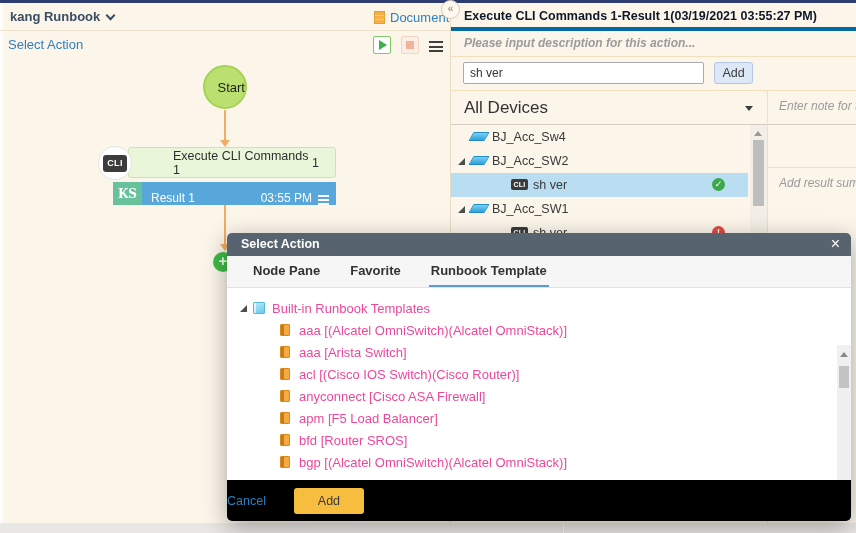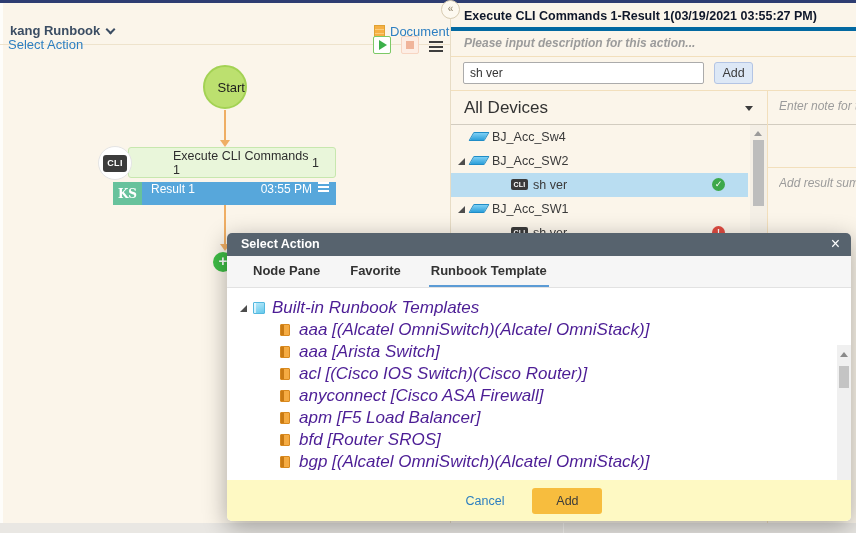--- a/index.html
+++ b/index.html
@@ -7,21 +7,21 @@
   body { font-family:"Liberation Sans","DejaVu Sans",sans-serif; background:#fbf5ea; position:relative; }
   #app { position:absolute; inset:0; }
 
   
   .top-strip { position:absolute; left:0; top:0; width:856px; height:3px; background:#2e3d72; }
   .left-edge { position:absolute; left:0; top:3px; width:3px; height:520px; background:#fefdfa; }
   .bottom-strip { position:absolute; left:0; top:523px; width:856px; height:10px; background:#e9e7e3; z-index:2; }
   .bottom-strip .vline { position:absolute; left:563px; top:0; width:1px; height:10px; background:#f6f5f2; }
 
   
-  .topbar { position:absolute; left:0; top:17px; width:450px; height:28px; border-bottom:1px solid #eee3cc; }
+  .topbar { position:absolute; left:0; top:3px; width:450px; height:28px; border-bottom:1px solid #eee3cc; }
   .runbook-name { position:absolute; left:10px; top:0; height:28px; line-height:28px; font-size:13px; font-weight:600; color:#3b4d63; }
   .chevron-down { display:inline-block; width:7px; height:7px; border-right:2px solid #3b4d63; border-bottom:2px solid #3b4d63; transform:rotate(45deg); margin-left:7px; margin-bottom:2px; }
   .document-btn { position:absolute; left:374px; top:0; height:28px; display:flex; align-items:center; gap:5px; }
   .doc-icon { width:11px; height:13px; border:1px solid #dfa233; background:repeating-linear-gradient(#f6b044 0 3px,#f9cd7d 3px 4px); }
   .document-label { font-size:13px; color:#2d7fc1; }
 
   .select-action-link { position:absolute; left:8px; top:37px; font-size:13px; color:#2d7fc1; }
   .run-icons { position:absolute; left:373px; top:36px; display:flex; gap:10px; align-items:center; }
   .play-btn { width:18px; height:18px; background:#fff; border:1px solid #7cc966; border-radius:2px; display:flex; align-items:center; justify-content:center; }
   .play-tri { width:0; height:0; border-left:8px solid #3cb04a; border-top:5px solid transparent; border-bottom:5px solid transparent; margin-left:2px; }
@@ -38,21 +38,21 @@
   .ah1 { left:220px; top:140px; }
   .ah2 { left:220px; top:244px; }
   .plus-circle { position:absolute; left:213px; top:252px; width:20px; height:20px; border-radius:50%; background:#3ebc45; color:#fff; font-size:15px; font-weight:bold; text-align:center; line-height:18px; z-index:5; }
 
   .exec-node { position:absolute; left:128px; top:147px; width:208px; height:31px; background:#e9f6da; border:1px solid #c7e7ae; border-radius:3px; display:flex; align-items:center; justify-content:space-between; padding:0 16px 0 44px; font-size:12.5px; color:#2e2e2e; }
   .cli-circle { position:absolute; left:-31px; top:-2px; width:34px; height:34px; border-radius:50%; background:#fff; border:1px solid #e4e4e4; display:flex; align-items:center; justify-content:center; }
   .cli-badge { width:24px; height:17px; background:#3c3c3c; border-radius:3px; color:#fff; font-size:9px; font-weight:bold; display:flex; align-items:center; justify-content:center; letter-spacing:.3px; }
 
   .result-bar { position:absolute; left:113px; top:182px; width:223px; height:23px; display:flex; }
   .ks-badge { width:29px; background:#67c29c; color:#fff; font-family:"DejaVu Serif",serif; font-weight:bold; font-size:12px; display:flex; align-items:center; justify-content:center; }
-  .result-body { flex:1; background:#57a7db; display:flex; align-items:flex-start; color:#fff; font-size:12px; }
+  .result-body { flex:1; background:#57a7db; display:flex; align-items:flex-end; color:#fff; font-size:12px; }
   .result-label { margin-left:9px; }
   .result-spacer { flex:1; }
   .result-burger { width:11px; height:10px; background:repeating-linear-gradient(#fff 0 2px,transparent 2px 4px); margin:0 7px 0 6px; }
 
   
   .right-panel { position:absolute; left:450px; top:3px; width:406px; height:530px; border-left:1px solid #e7dcc5; }
   .collapse-btn { position:absolute; left:-10px; top:-3px; width:19px; height:19px; border-radius:50%; background:#fdf9f0; border:1px solid #d8ccb2; color:#8a7d64; font-size:10px; line-height:16px; text-align:center; z-index:20; }
   .rp-header { height:28px; border-bottom:4px solid #0369a1; line-height:27px; padding-left:13px; font-size:12.5px; font-weight:bold; color:#0f172a; white-space:nowrap; overflow:hidden; }
   .rp-desc { height:26px; border-bottom:1px solid #f2dfbc; line-height:25px; padding-left:13px; font-size:12px; font-style:italic; color:#9b9b9b;font-weight:bold; }
   .rp-input-row { position:relative; height:33px; }
@@ -86,32 +86,32 @@
   .ph-text { font-size:12px; font-style:italic; color:#9b9b9b; white-space:nowrap; overflow:hidden; }
 
   
   .modal { position:absolute; left:227px; top:233px; width:624px; height:288px; background:#fff; border-radius:5px; box-shadow:0 6px 24px rgba(0,0,0,.33); z-index:50; }
   .modal-header { height:23px; background:#57636e; border-radius:5px 5px 0 0; position:relative; }
   .modal-title { padding-left:14px; line-height:23px; color:#fff; font-size:12.5px; font-weight:bold; }
   .modal-close { position:absolute; right:11px; top:0; color:#fff; font-size:16px; line-height:22px; }
   .modal-tabs { height:32px; background:#f6f6f6; border-bottom:1px solid #e2e2e2; display:flex; padding-left:26px; }
   .tab { margin-right:30px; line-height:30px; font-size:13px; font-weight:bold; color:#333; position:relative; }
   .tab.active .tab-underline { position:absolute; left:-2px; right:-2px; bottom:0; height:2px; background:#5b9bd5; }
-  .modal-list { position:relative; height:192px; overflow:hidden; padding-top:9px; font-size:17px; color:#4c1d95;font-style:italic; }
+  .modal-list { position:relative; height:192px; overflow:hidden; padding-top:9px; font-size:13px; color:#ec4899; }
   .m-row { height:22px; display:flex; align-items:center; }
   .m-tri { margin-left:13px; }
   .m-tri2 { margin-left:31px; }
   .folder-icon { width:12px; height:12px; margin-left:6px; background:linear-gradient(160deg,#b8e9fa 0%,#66c9ec 100%); border:1px solid #54b8df; border-radius:1px; box-shadow:inset 2px 0 0 rgba(255,255,255,.65); }
   .m-label { margin-left:7px; }
   .tpl-icon { width:10px; height:12px; margin-left:53px; background:linear-gradient(90deg,#c97a13 0 3px,#f5ab42 3px 100%); border:1px solid #d8891f; border-radius:1px; }
   .tpl-label { margin-left:9px; white-space:nowrap; }
   .modal-scrollbar { position:absolute; left:610px; top:57px; width:14px; height:190px; background:#f0f0f0; }
   .msb-up { position:absolute; left:3px; top:7px; width:0; height:0; border-left:4px solid transparent; border-right:4px solid transparent; border-bottom:5px solid #8a8a8a; }
   .msb-thumb { position:absolute; left:2px; top:21px; width:10px; height:22px; background:#c4c4c4; }
-  .modal-footer { position:absolute; left:0; right:0; bottom:0; height:41px; background:#fef9c3; border-radius:0 0 5px 5px; display:flex; align-items:center; justify-content:center; }
+  .modal-footer { position:absolute; left:0; right:0; bottom:0; height:41px; background:#000000; border-radius:0 0 5px 5px; display:flex; align-items:center; justify-content:flex-start; }
   .cancel-link { color:#2d7fc1; font-size:12.5px; margin-right:28px; }
   .modal-add-btn { width:70px; height:26px; background:#f7bd3e; border-radius:3px; color:#3b3b3b; font-size:12.5px; display:flex; align-items:center; justify-content:center; margin-right:10px; }
 </style>
 </head>
 <body>
 
 <div id="app">
   <div class="top-strip"></div>
   <div class="left-edge"></div>
 

